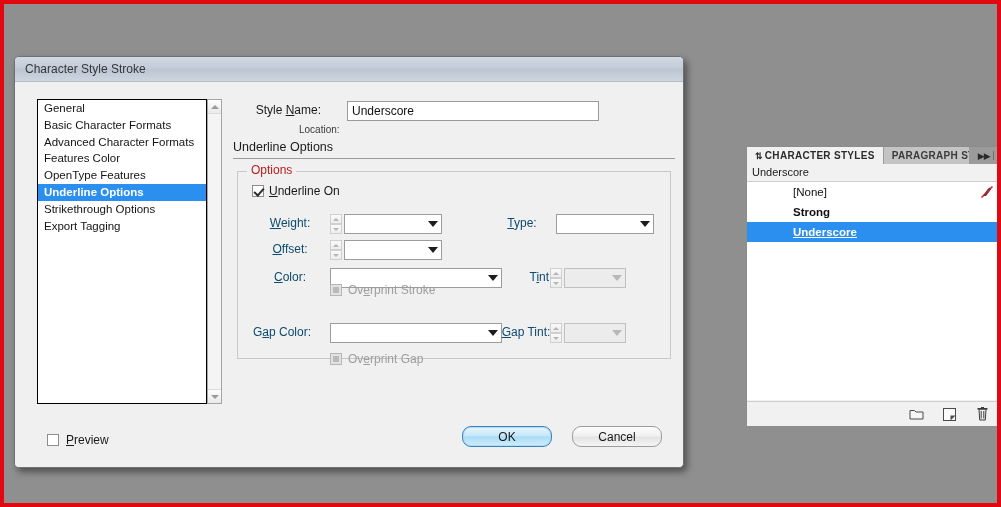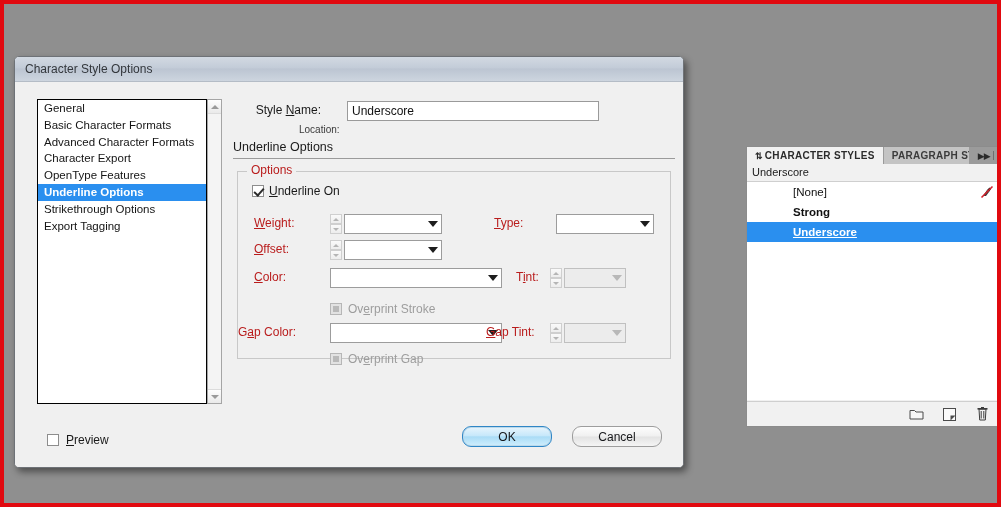--- a/index.html
+++ b/index.html
@@ -135,21 +135,21 @@
   .cbox.disabled.sq::after{
     content:"";position:absolute;left:2px;top:2px;width:6px;height:6px;background:#b9b9b9;
   }
 
   #underline-on-row{
     position:absolute;left:14px;top:12px;display:flex;align-items:center;gap:5px;
   }
   #underline-on-label{font-size:12px;}
 
   .field-label{
-    position:absolute;font-size:12px;text-align:left;white-space:nowrap;color:#b91c1c;
+    position:absolute;font-size:12px;text-align:center;white-space:nowrap;color:#0c4a6e;
   }
 
   
   .spin{
     position:absolute;width:12px;height:20px;
     display:flex;flex-direction:column;
   }
   .spin>div{
     flex:1;border:1px solid #cfcfcf;background:linear-gradient(to bottom,#fafafa,#ededed);
     display:flex;align-items:center;justify-content:center;box-sizing:border-box;
@@ -267,30 +267,30 @@
   .cs-ficon{width:15px;height:14px;display:flex;align-items:center;justify-content:center;}
 </style>
 </head>
 <body>
 
 <div id="desktop">
 
   <div id="dialog">
 
     <div id="dialog-titlebar">
-      <div id="dialog-title">Character Style Options</div>
+      <div id="dialog-title">Character Style Stroke</div>
     </div>
 
     <div id="dialog-body">
 
       <div id="cat-list-wrap">
         <div class="cat-item">General</div>
         <div class="cat-item">Basic Character Formats</div>
         <div class="cat-item">Advanced Character Formats</div>
-        <div class="cat-item">Character Export</div>
+        <div class="cat-item">Features Color</div>
         <div class="cat-item">OpenType Features</div>
         <div class="cat-item selected">Underline Options</div>
         <div class="cat-item">Strikethrough Options</div>
         <div class="cat-item">Export Tagging</div>
       </div>
 
       <div id="cat-scroll">
         <div class="sb-arrow top">
             <div class="tri-up"></div>
           </div>
@@ -375,21 +375,21 @@
               <span class="sa-dn"></span>
             </div>
         </div>
         <div class="combo disabled" style="left:326px;top:96px;width:62px;">
           <span class="val"></span>
           <span class="arrow">
               <i></i>
             </span>
         </div>
 
-        <div class="op-row" style="left:92px;top:130px;">
+        <div class="op-row" style="left:92px;top:111px;">
           <span class="cbox disabled sq"></span>
           <span>Ov<span class="und">e</span>rprint Stroke</span>
         </div>
 
         <div class="field-label" style="left:0px;top:153px;width:88px;">G<span class="und">a</span>p Color:</div>
         <div class="combo" style="left:92px;top:151px;width:172px;">
           <span class="val"></span>
           <span class="arrow">
               <i></i>
             </span>

